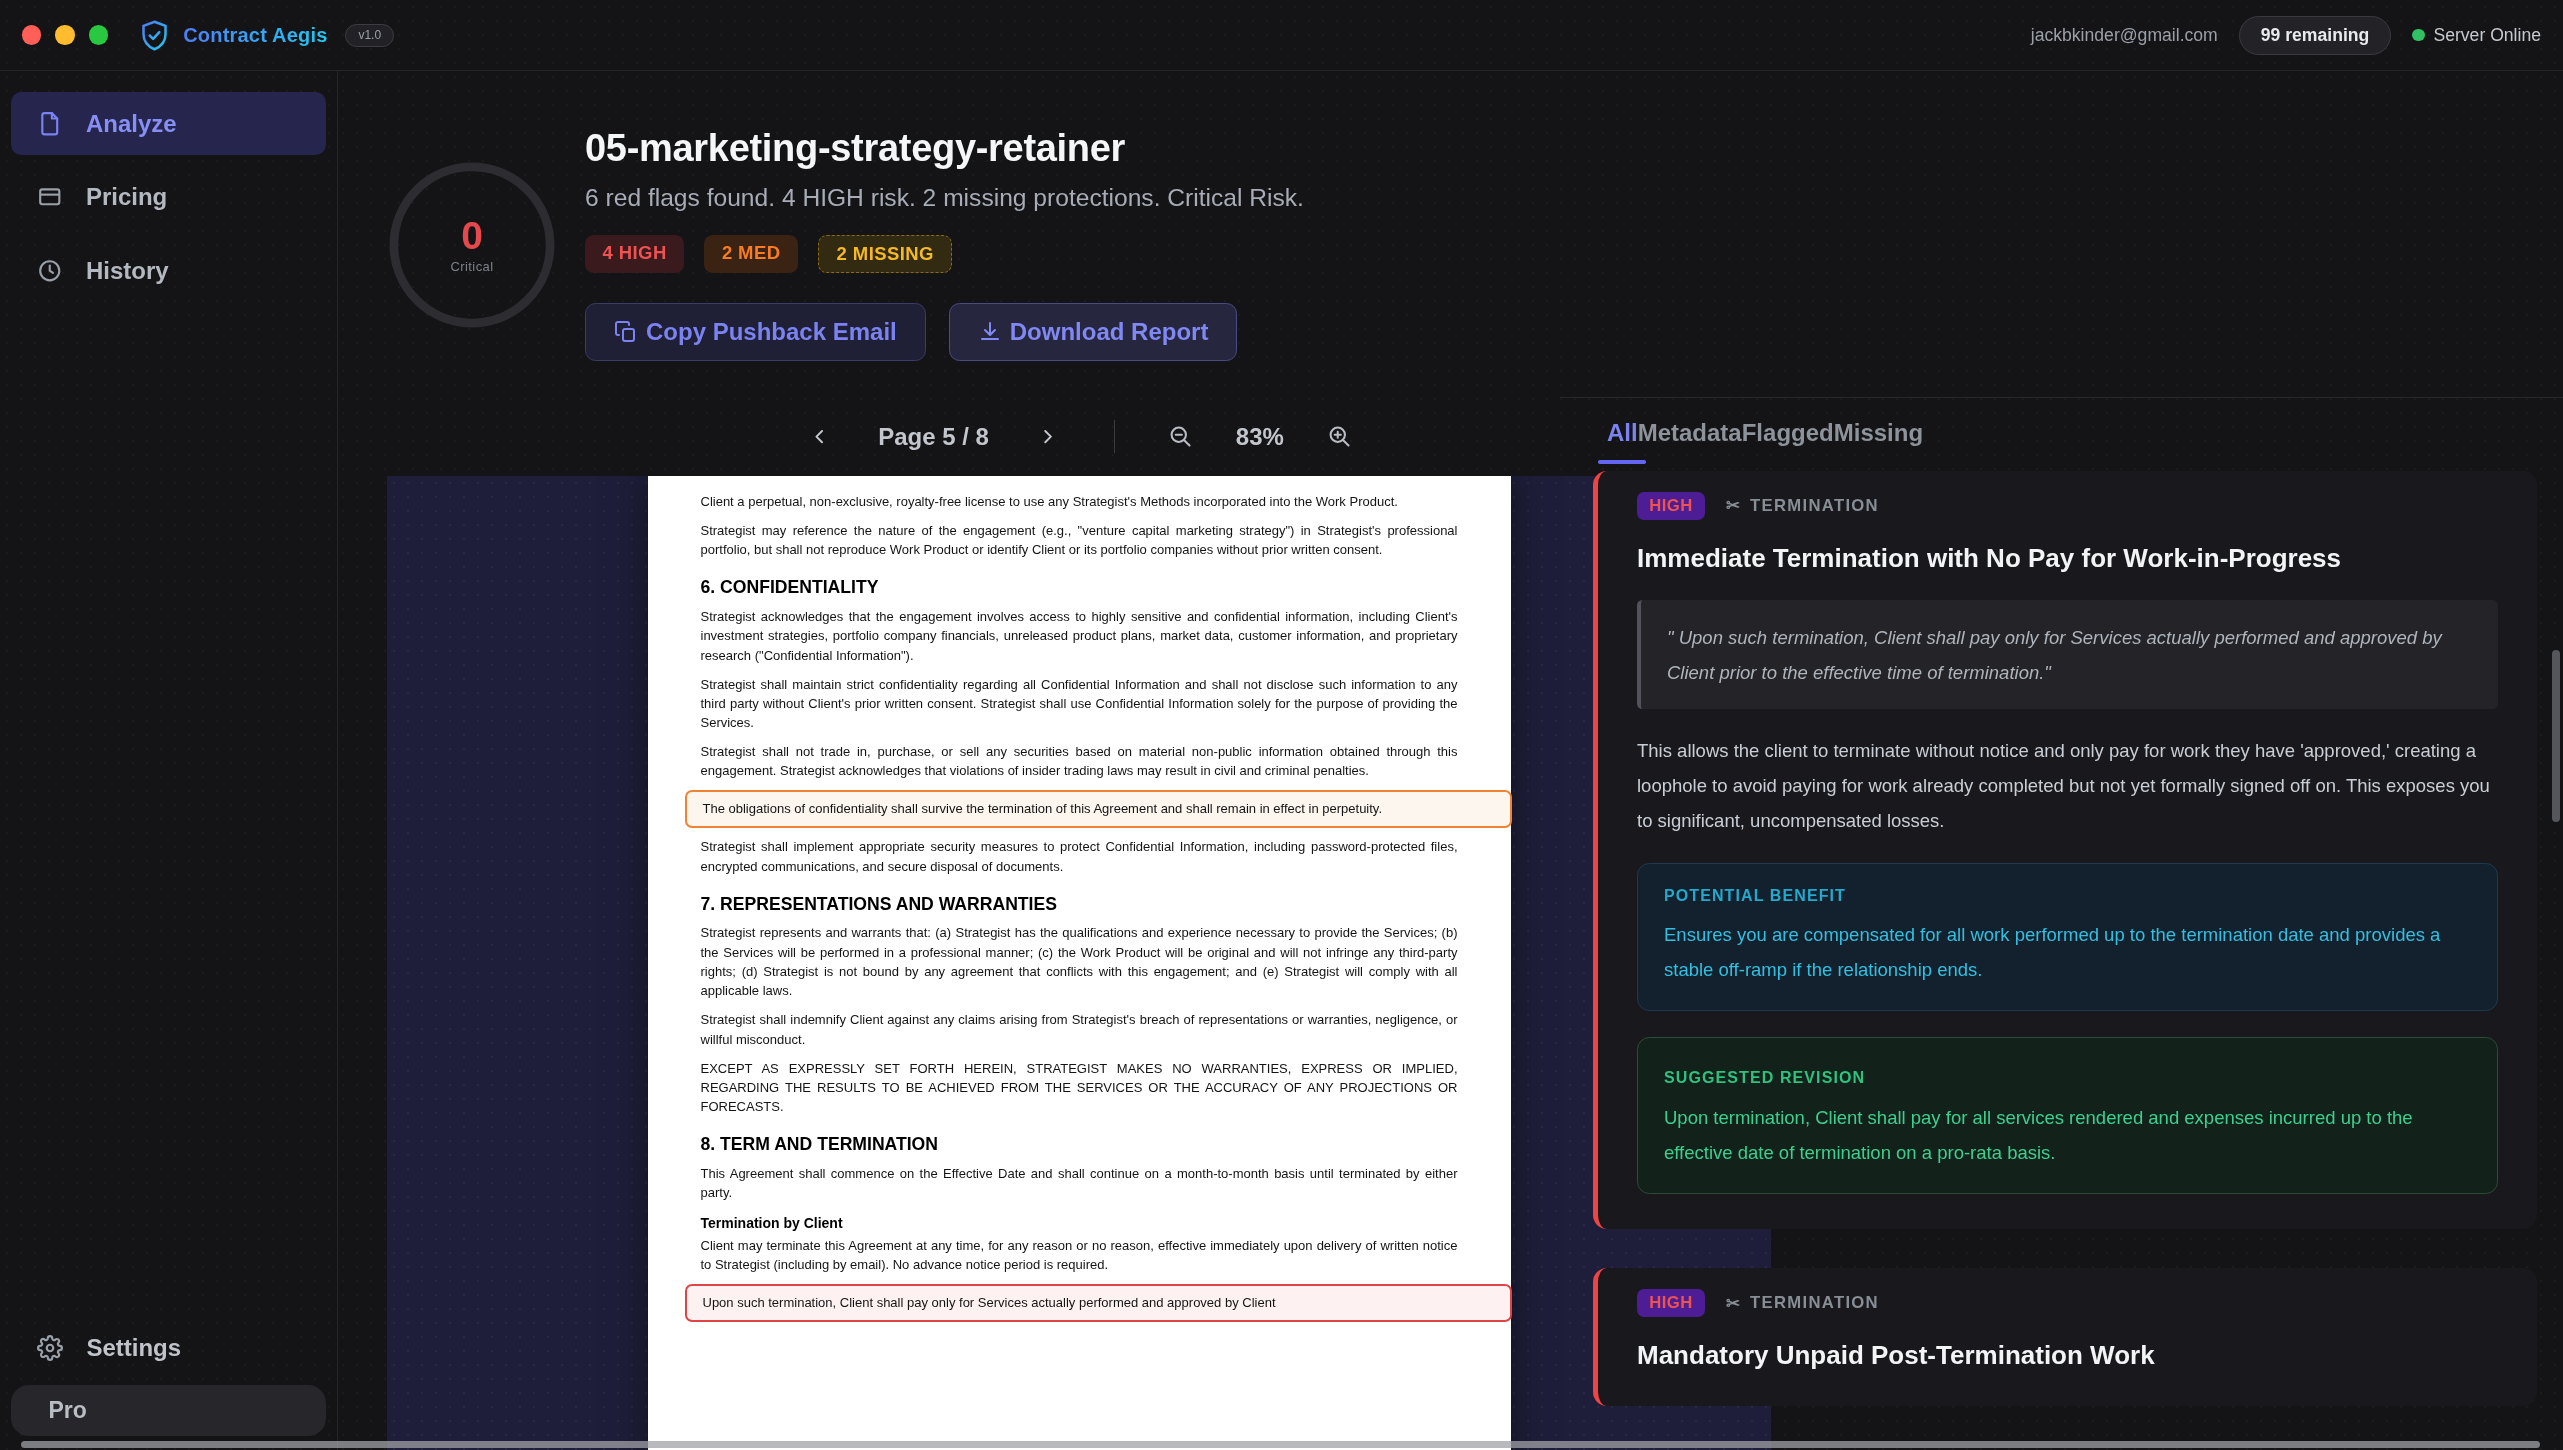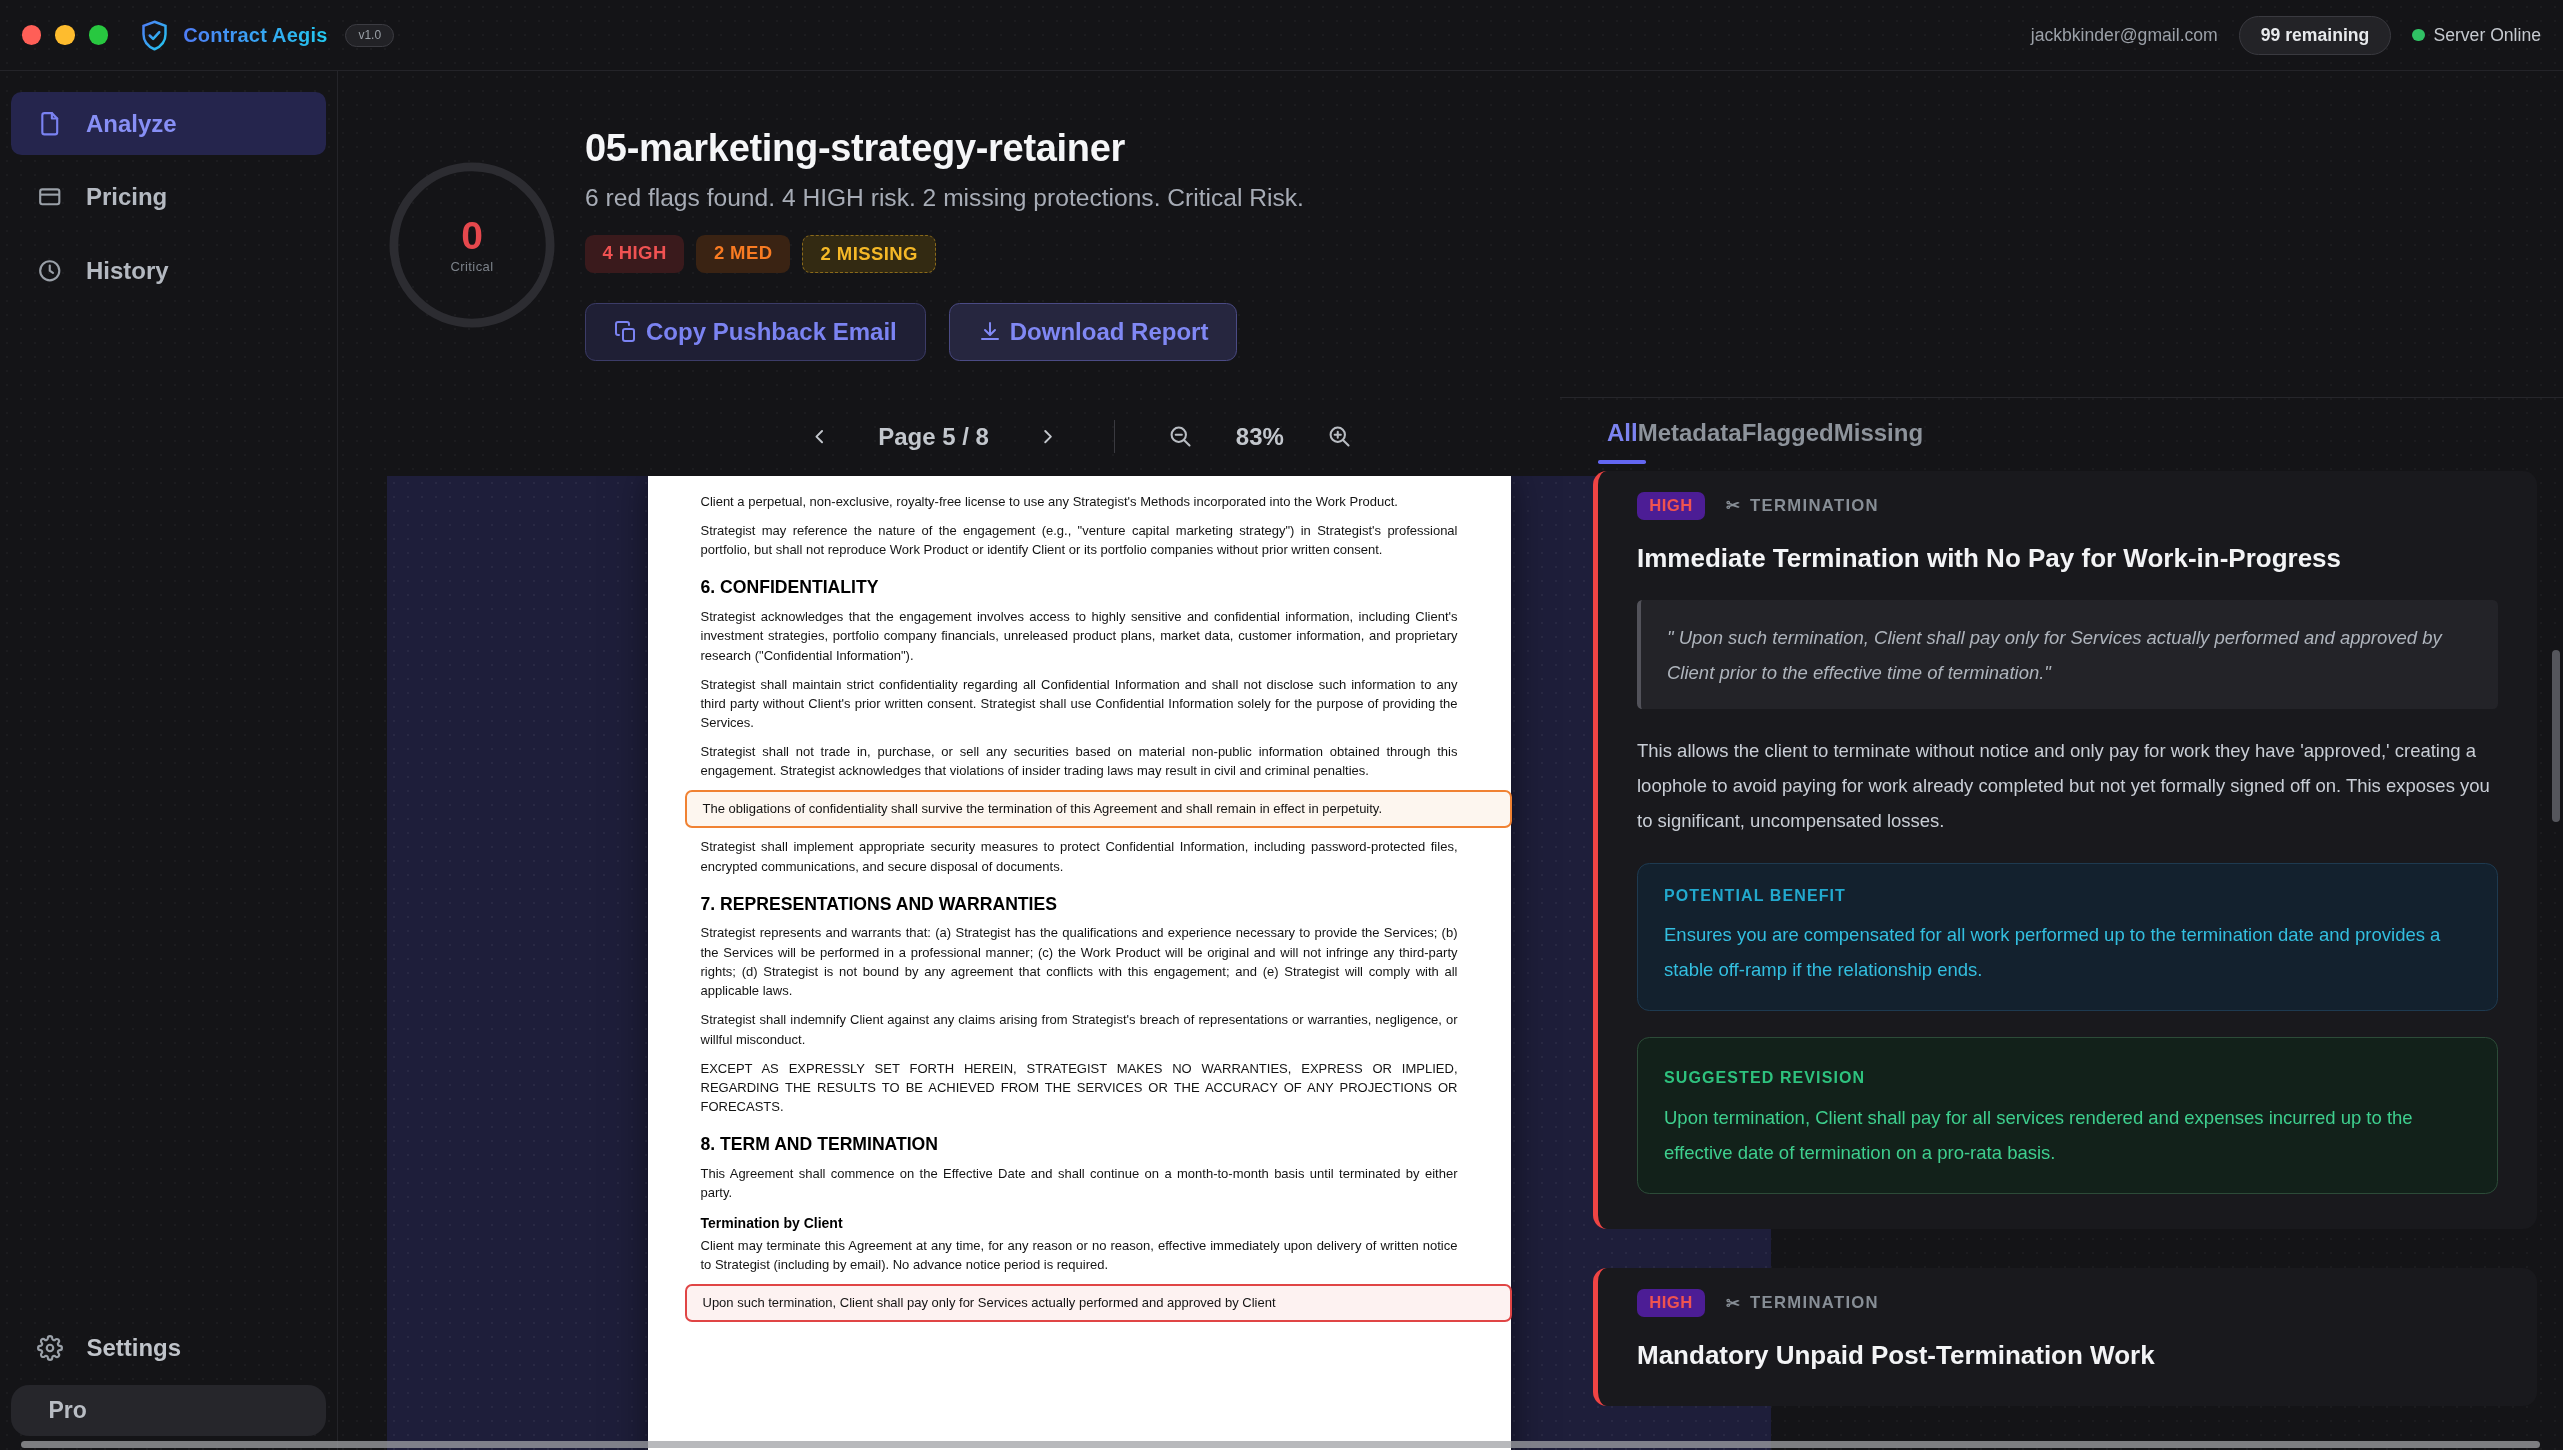--- a/index.html
+++ b/index.html
@@ -37,21 +37,21 @@
   
   .header-strip{ position:absolute; top:71px; left:339px; right:0; height:326px; }
   .gauge{ position:absolute; left:47px; top:88px; width:172px; height:172px; }
   .gauge svg{ position:absolute; inset:0; }
   .gauge-center{ position:absolute; inset:0; display:flex; flex-direction:column; align-items:center; justify-content:center; }
   .gauge-value{ font-size:39px; font-weight:800; color:#e5484d; line-height:1; }
   .gauge-label{ font-size:13px; color:#7c828a; margin-top:3.5px; letter-spacing:0.4px; }
   .doc-meta{ position:absolute; left:246px; top:56px; }
   .doc-title{ font-size:38px; font-weight:700; color:#f5f6f8; letter-spacing:-0.3px; }
   .doc-summary{ margin-top:14px; font-size:24.6px; color:#a7acb6; }
-  .badge-row{ margin-top:23px; display:flex; gap:12px; }
+  .badge-row{ margin-top:23px; display:flex; gap:20px; }
   .risk-badge{ font-size:18.5px; font-weight:800; padding:7px 17.6px; border-radius:8.8px; letter-spacing:0.4px; }
   .badge-high{ background:#3a1a1c; color:#f05252; }
   .badge-med{ background:#3a2313; color:#f97b22; }
   .badge-missing{ background:#332a12; color:#f5b827; border:1.8px dashed rgba(245,184,39,.45); }
   .button-row{ margin-top:30px; display:flex; gap:23px; }
   .action-btn{ display:flex; align-items:center; gap:8px; height:58px; padding:0 28px; border-radius:10.5px; font-size:24px; font-weight:600; cursor:pointer; }
   .btn-copy{ background:#1f1f35; border:1.8px solid #3c3c68; color:#7b83f2; }
   .btn-download{ background:#26263f; border:1.8px solid #4b4b85; color:#8088f4; }
   .action-btn svg{ width:24px; height:24px; }
   

